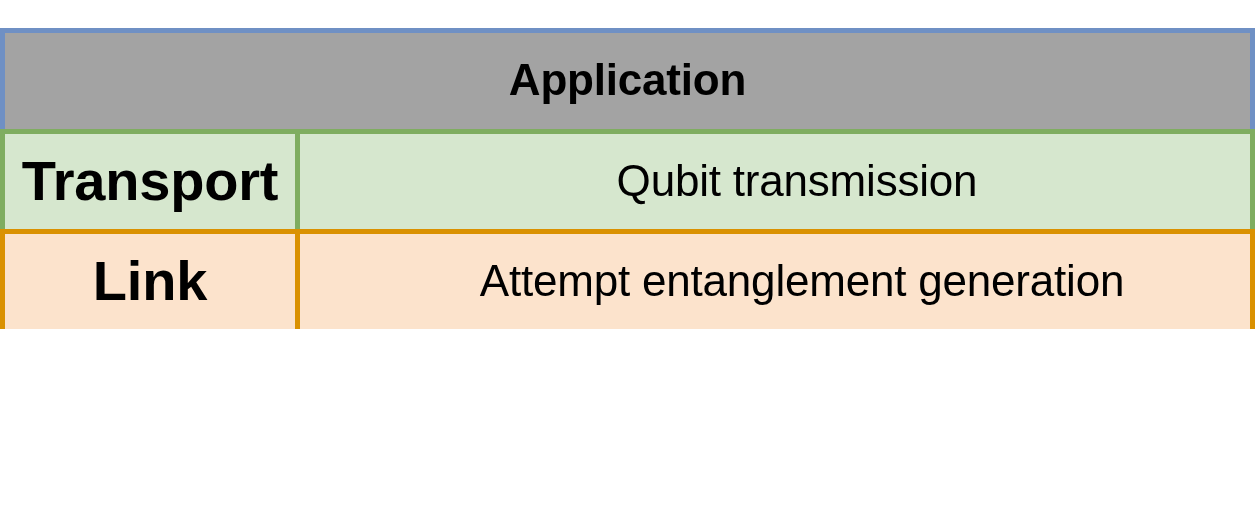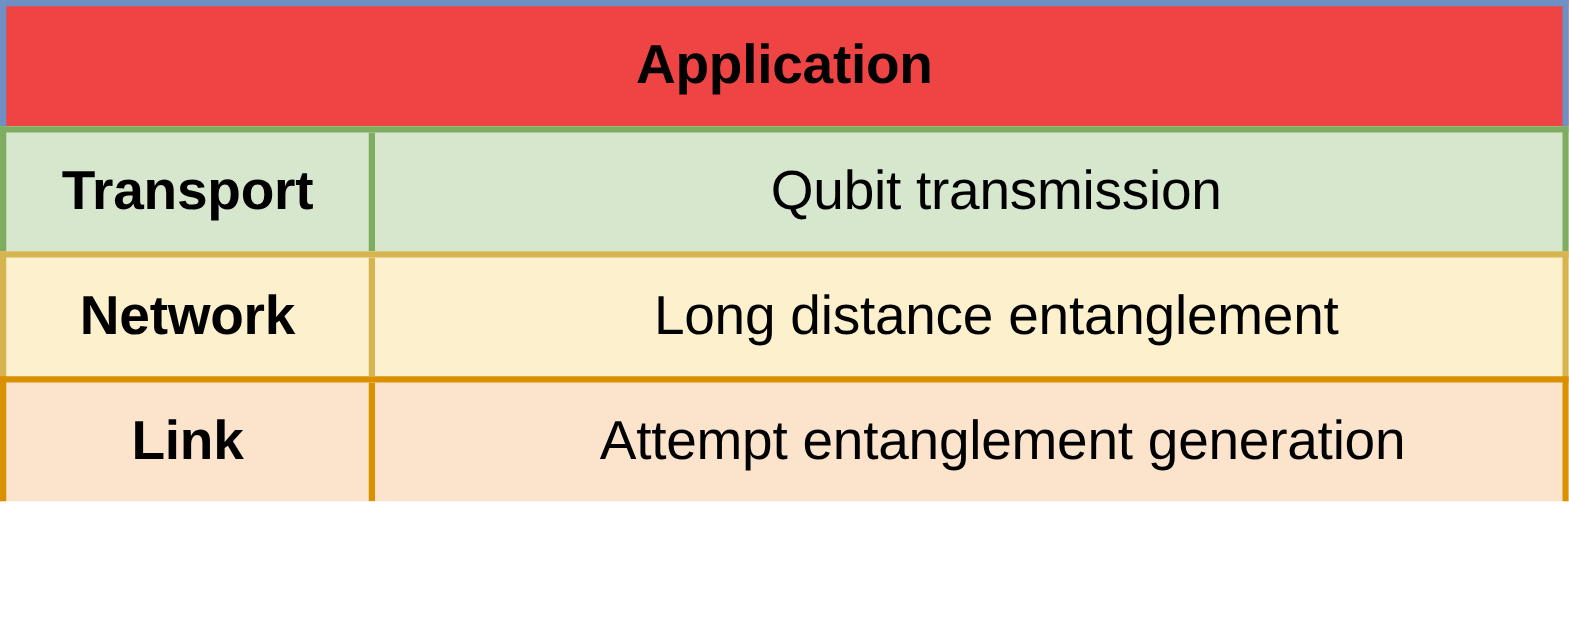--- a/index.html
+++ b/index.html
@@ -48,21 +48,21 @@
   }
 
   
   .layer-name {
     box-sizing: border-box;
     flex: 0 0 295px;
     display: flex;
     align-items: center;
     justify-content: center;
     font-weight: bold;
-    font-size: 44px;
+    font-size: 56px;
     color: #000000;
     letter-spacing: -0.2px;
     border-right-style: solid;
     border-right-width: 5px;
     padding-bottom: 2px;
   }
 
   
   .layer-desc {
     box-sizing: border-box;
@@ -90,33 +90,29 @@
     color: #000000;
     letter-spacing: -0.2px;
     padding-bottom: 2px;
   }
 </style>
 </head>
 <body>
 
 <div id="stack">
 
-  <div class="layer-row app-row" style="border-color:#6f90c4; background:#ef4444;">
+  <div class="layer-row app-row" style="border-color:#6f90c4; background:#a3a3a3;margin-top:28px;">
     <div class="layer-full">Application</div>
   </div>
 
   <div class="layer-row mid-row" style="border-color:#7fad60; background:#d6e7ce;">
     <div class="layer-name" style="border-right-color:#7fad60;">Transport</div>
     <div class="layer-desc">Qubit transmission</div>
   </div>
 
-  <div class="layer-row mid-row" style="border-color:#d6b450; background:#fdf1cd;">
-    <div class="layer-name" style="border-right-color:#d6b450;">Network</div>
-    <div class="layer-desc">Long distance entanglement</div>
-  </div>
 
   <div class="layer-row mid-row" style="border-color:#da9100; background:#fce3cc;gap:10px;">
     <div class="layer-name" style="border-right-color:#da9100;">Link</div>
     <div class="layer-desc">Attempt entanglement generation</div>
   </div>
 
 
 </div>
 
 </body></html>

